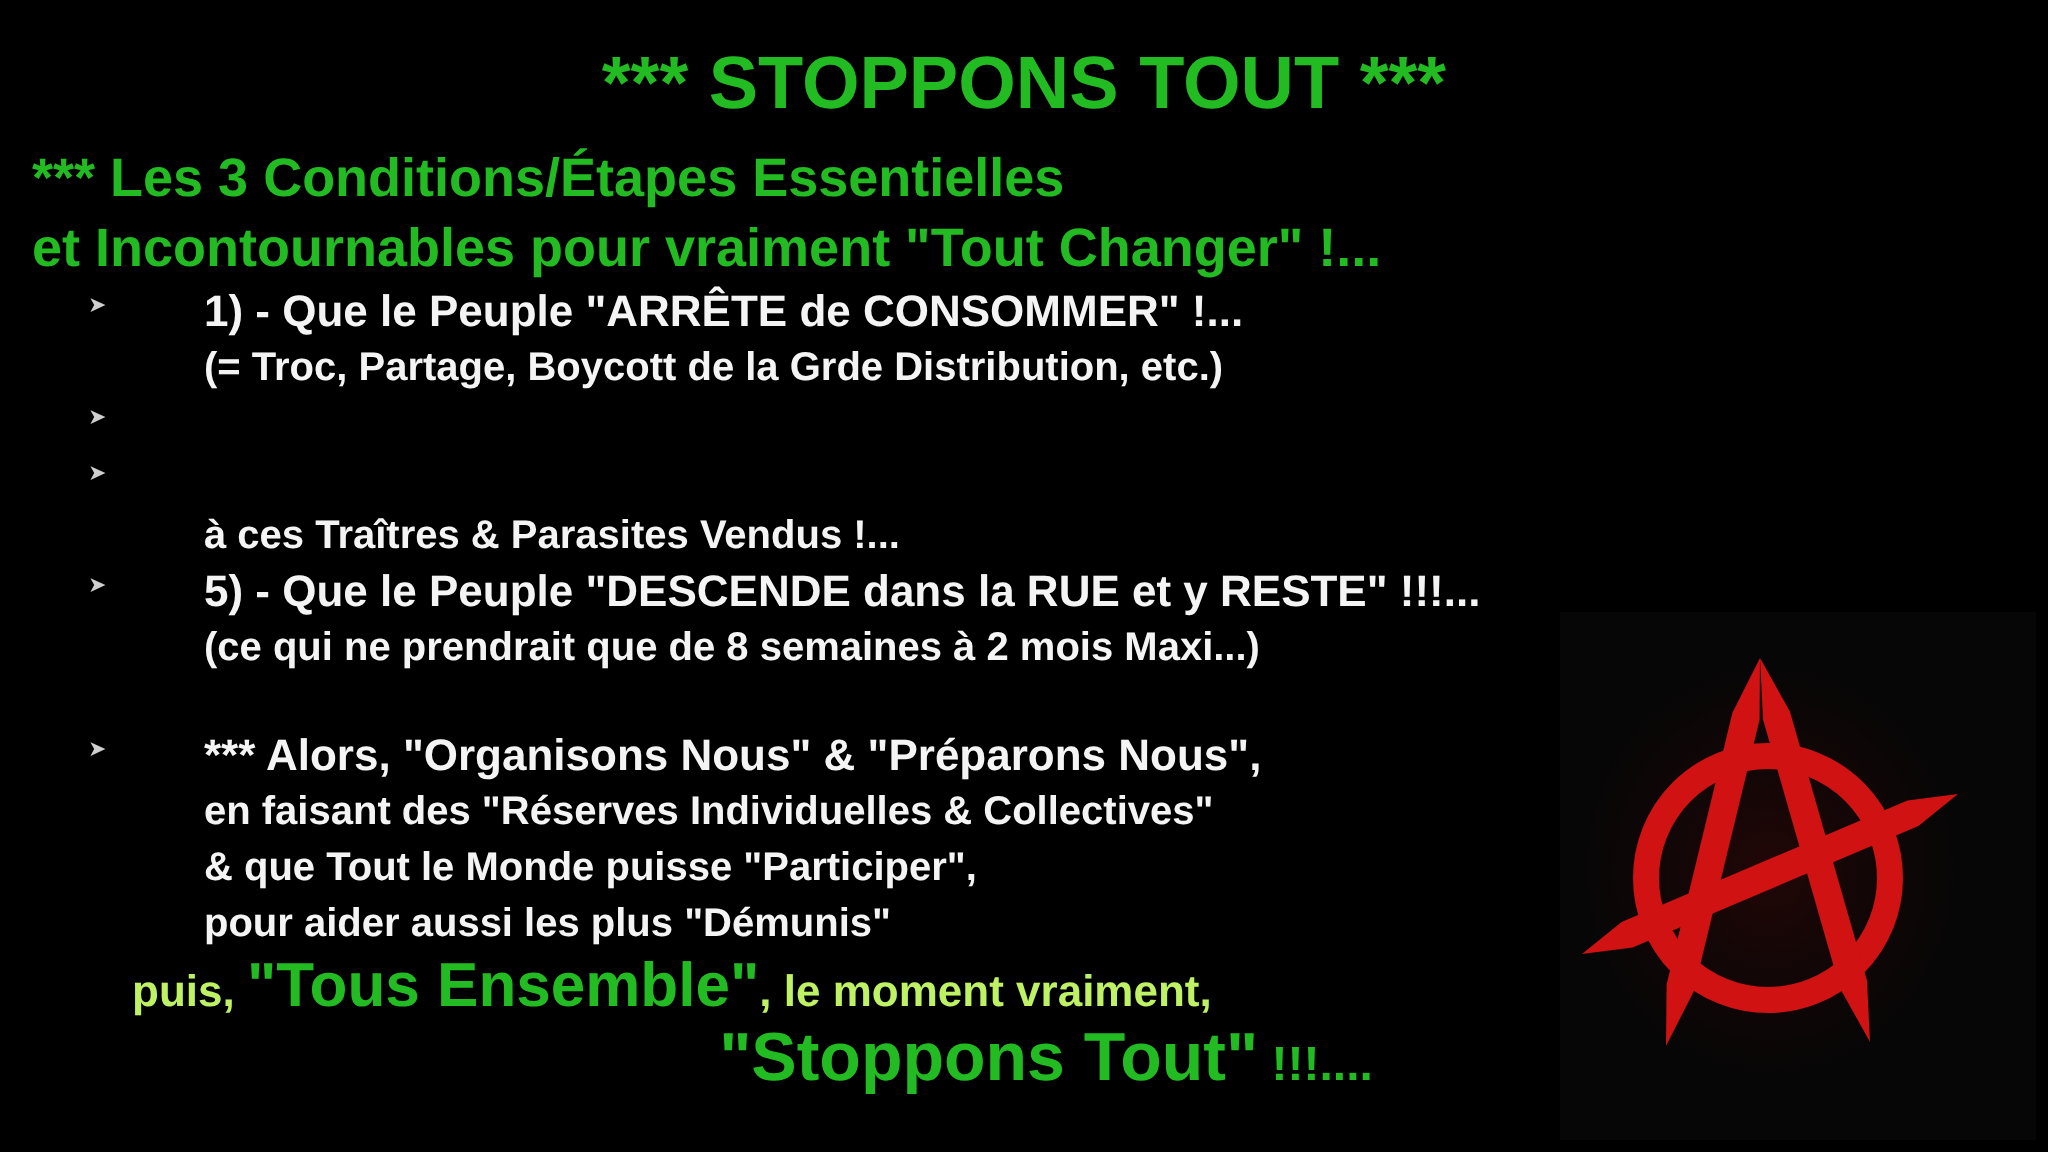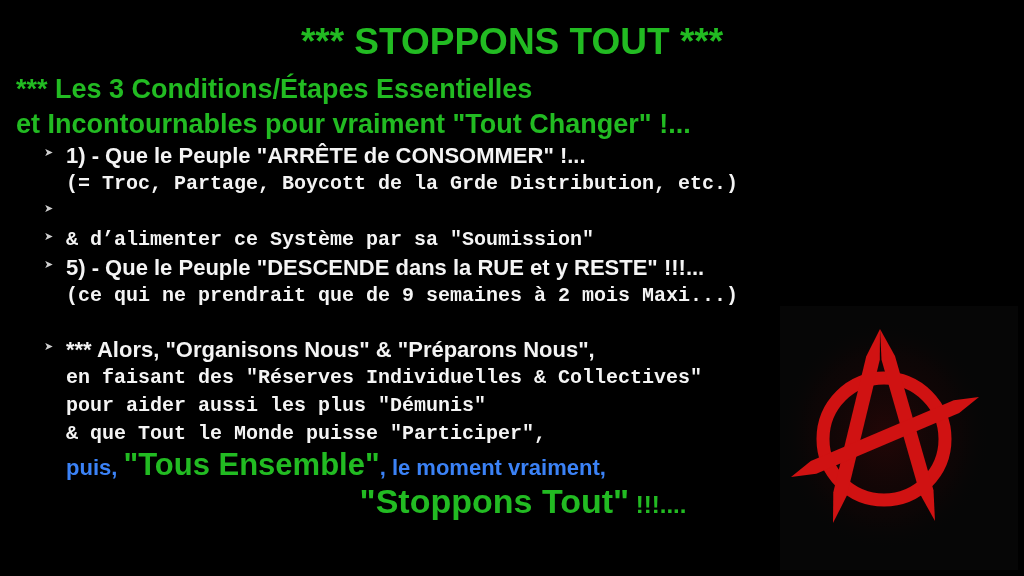--- a/index.html
+++ b/index.html
@@ -21,29 +21,29 @@
   }
   .subtitle.s1 { top:73px; }
   .subtitle.s2 { top:108px; }
   .content { position:absolute; top:142px; left:0; right:0; }
   .row { position:relative; height:28px; padding-left:66px; white-space:nowrap; }
   .row .marker {
     position:absolute; left:44px; top:4px;
     font-family:"DejaVu Sans", sans-serif;
     font-size:11px; font-weight:normal; color:#cfcfcf;
   }
-  .txt { color:#f4f4f4; line-height:28px; }
+  .txt { color:#f4f4f4; line-height:28px;margin-left:36px; }
   .txt.primary { font-size:22px; }
-  .txt.secondary { font-size:20px;font-family:Liberation Mono, monospace; }
+  .txt.secondary { font-size:20px; }
   .spacer { height:26px; }
   .closing-line {
     position:relative; height:34px; line-height:34px;
     padding-left:66px; white-space:nowrap;
   }
-  .closing-line .white-part { font-size:22px; color:#3b82f6; }
+  .closing-line .white-part { font-size:22px; color:#bef264; }
   .closing-line .green-big { font-size:31px; color:#22bb22; }
   .final-line {
     position:relative; height:38px; line-height:38px;
     text-align:center; padding-left:22px; white-space:nowrap;
   }
   .final-line .green-huge { font-size:34px; color:#22bb22; }
   .final-line .green-small { font-size:24px; color:#22bb22; }
   .anarchy-box {
     position:absolute; left:780px; top:306px; width:238px; height:264px;
     background:#060606;
@@ -65,44 +65,46 @@
       <span class="txt primary">1) - Que le Peuple "ARRÊTE de CONSOMMER" !...</span>
     </div>
     <div class="row">
       <span class="txt secondary">(= Troc, Partage, Boycott de la Grde Distribution, etc.)</span>
     </div>
     <div class="row">
       <span class="marker">➤</span>
     </div>
     <div class="row">
       <span class="marker">➤</span>
-      <span class="txt secondary">&amp; d’alimenter ce Système par sa "Soumission"</span>
+    </div>
+    <div class="row">
+      <span class="txt secondary">à ces Traîtres &amp; Parasites Vendus !...</span>
     </div>
     <div class="row">
       <span class="marker">➤</span>
       <span class="txt primary">5) - Que le Peuple "DESCENDE dans la RUE et y RESTE" !!!...</span>
     </div>
     <div class="row">
-      <span class="txt secondary">(ce qui ne prendrait que de 9 semaines à 2 mois Maxi...)</span>
+      <span class="txt secondary">(ce qui ne prendrait que de 8 semaines à 2 mois Maxi...)</span>
     </div>
 
     <div class="spacer"></div>
 
     <div class="row">
       <span class="marker">➤</span>
       <span class="txt primary">*** Alors, "Organisons Nous" &amp; "Préparons Nous",</span>
     </div>
     <div class="row">
       <span class="txt secondary">en faisant des "Réserves Individuelles &amp; Collectives"</span>
     </div>
     <div class="row">
-      <span class="txt secondary">pour aider aussi les plus "Démunis"</span>
+      <span class="txt secondary">&amp; que Tout le Monde puisse "Participer",</span>
     </div>
     <div class="row">
-      <span class="txt secondary">&amp; que Tout le Monde puisse "Participer",</span>
+      <span class="txt secondary">pour aider aussi les plus "Démunis"</span>
     </div>
 
     <div class="closing-line">
       <span class="white-part">puis, </span><span class="green-big">"Tous Ensemble"</span><span class="white-part">, le moment vraiment,</span>
     </div>
 
     <div class="final-line">
       <span class="green-huge">"Stoppons Tout"</span><span class="green-small"> !!!....</span>
     </div>
   </div>

